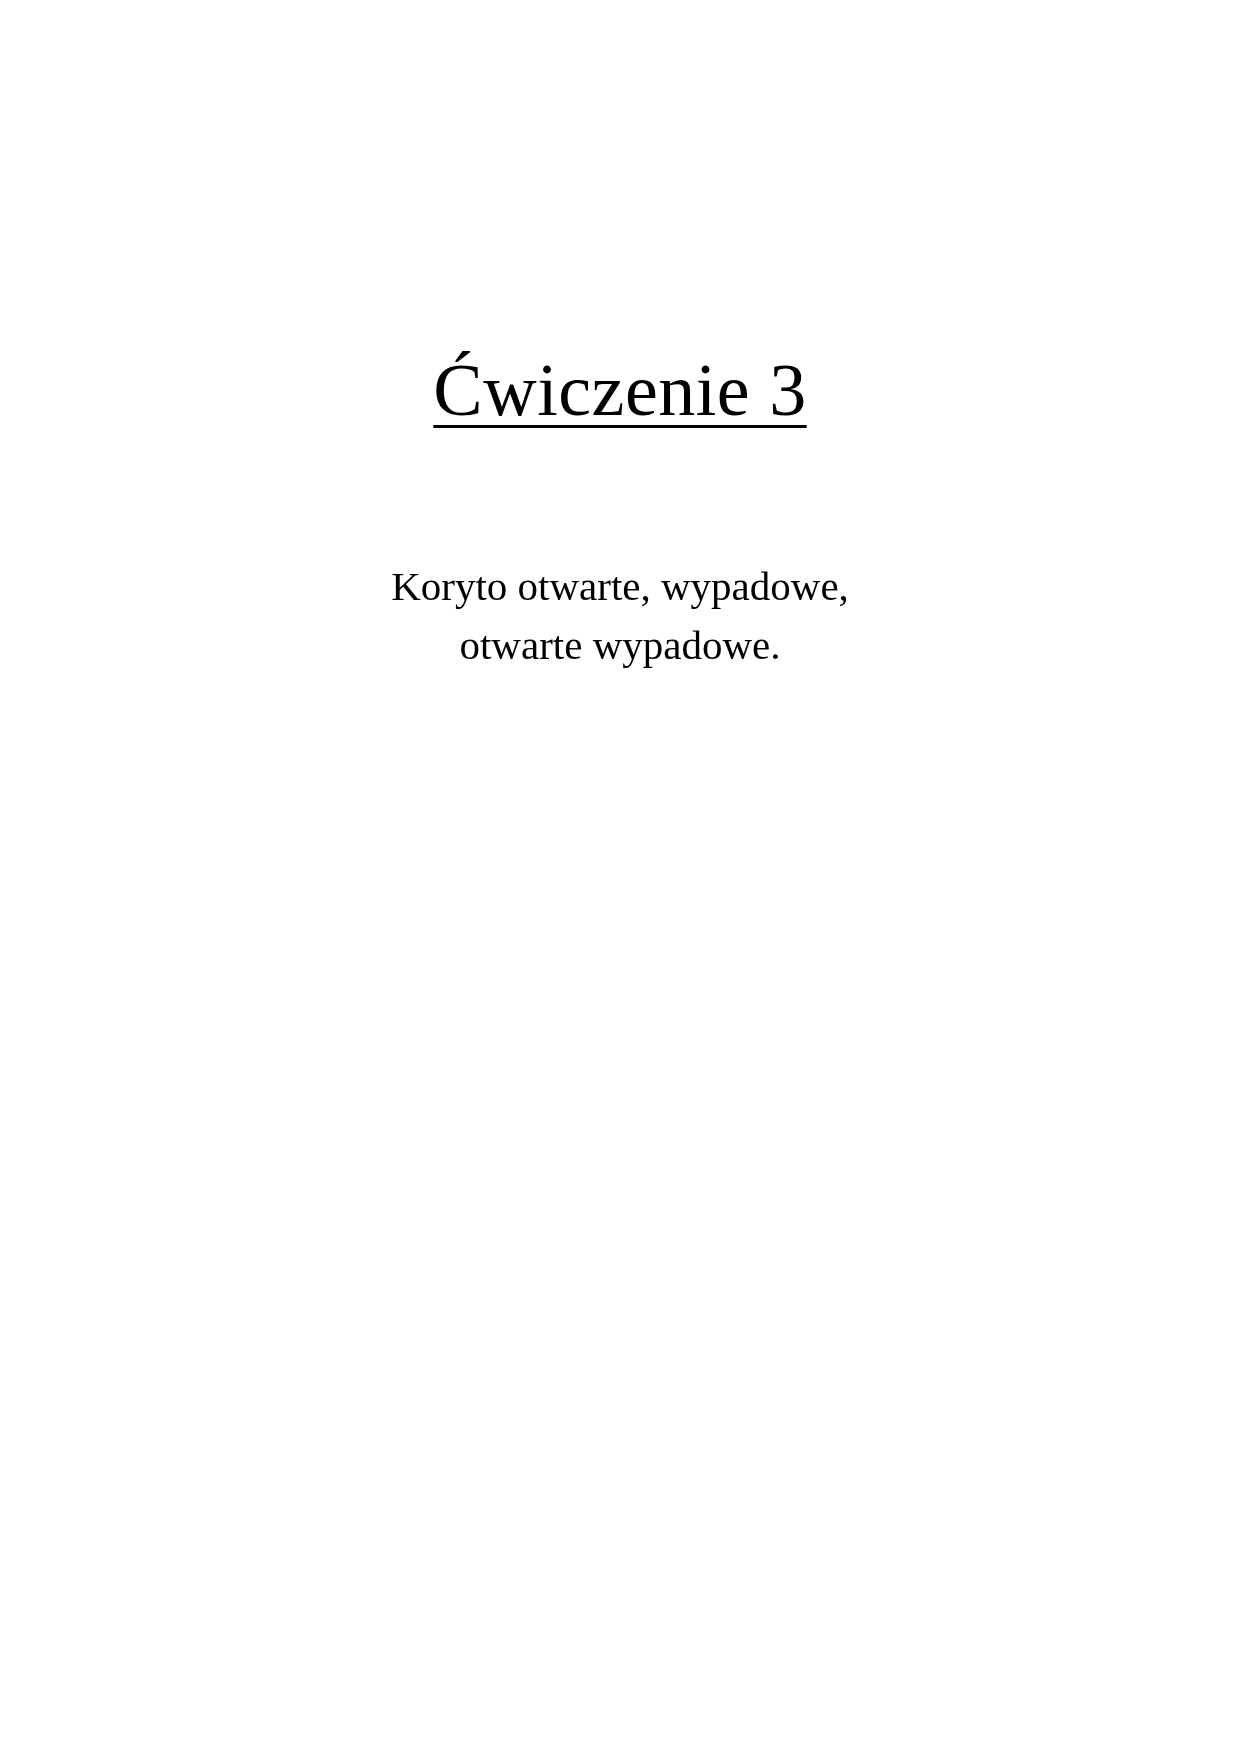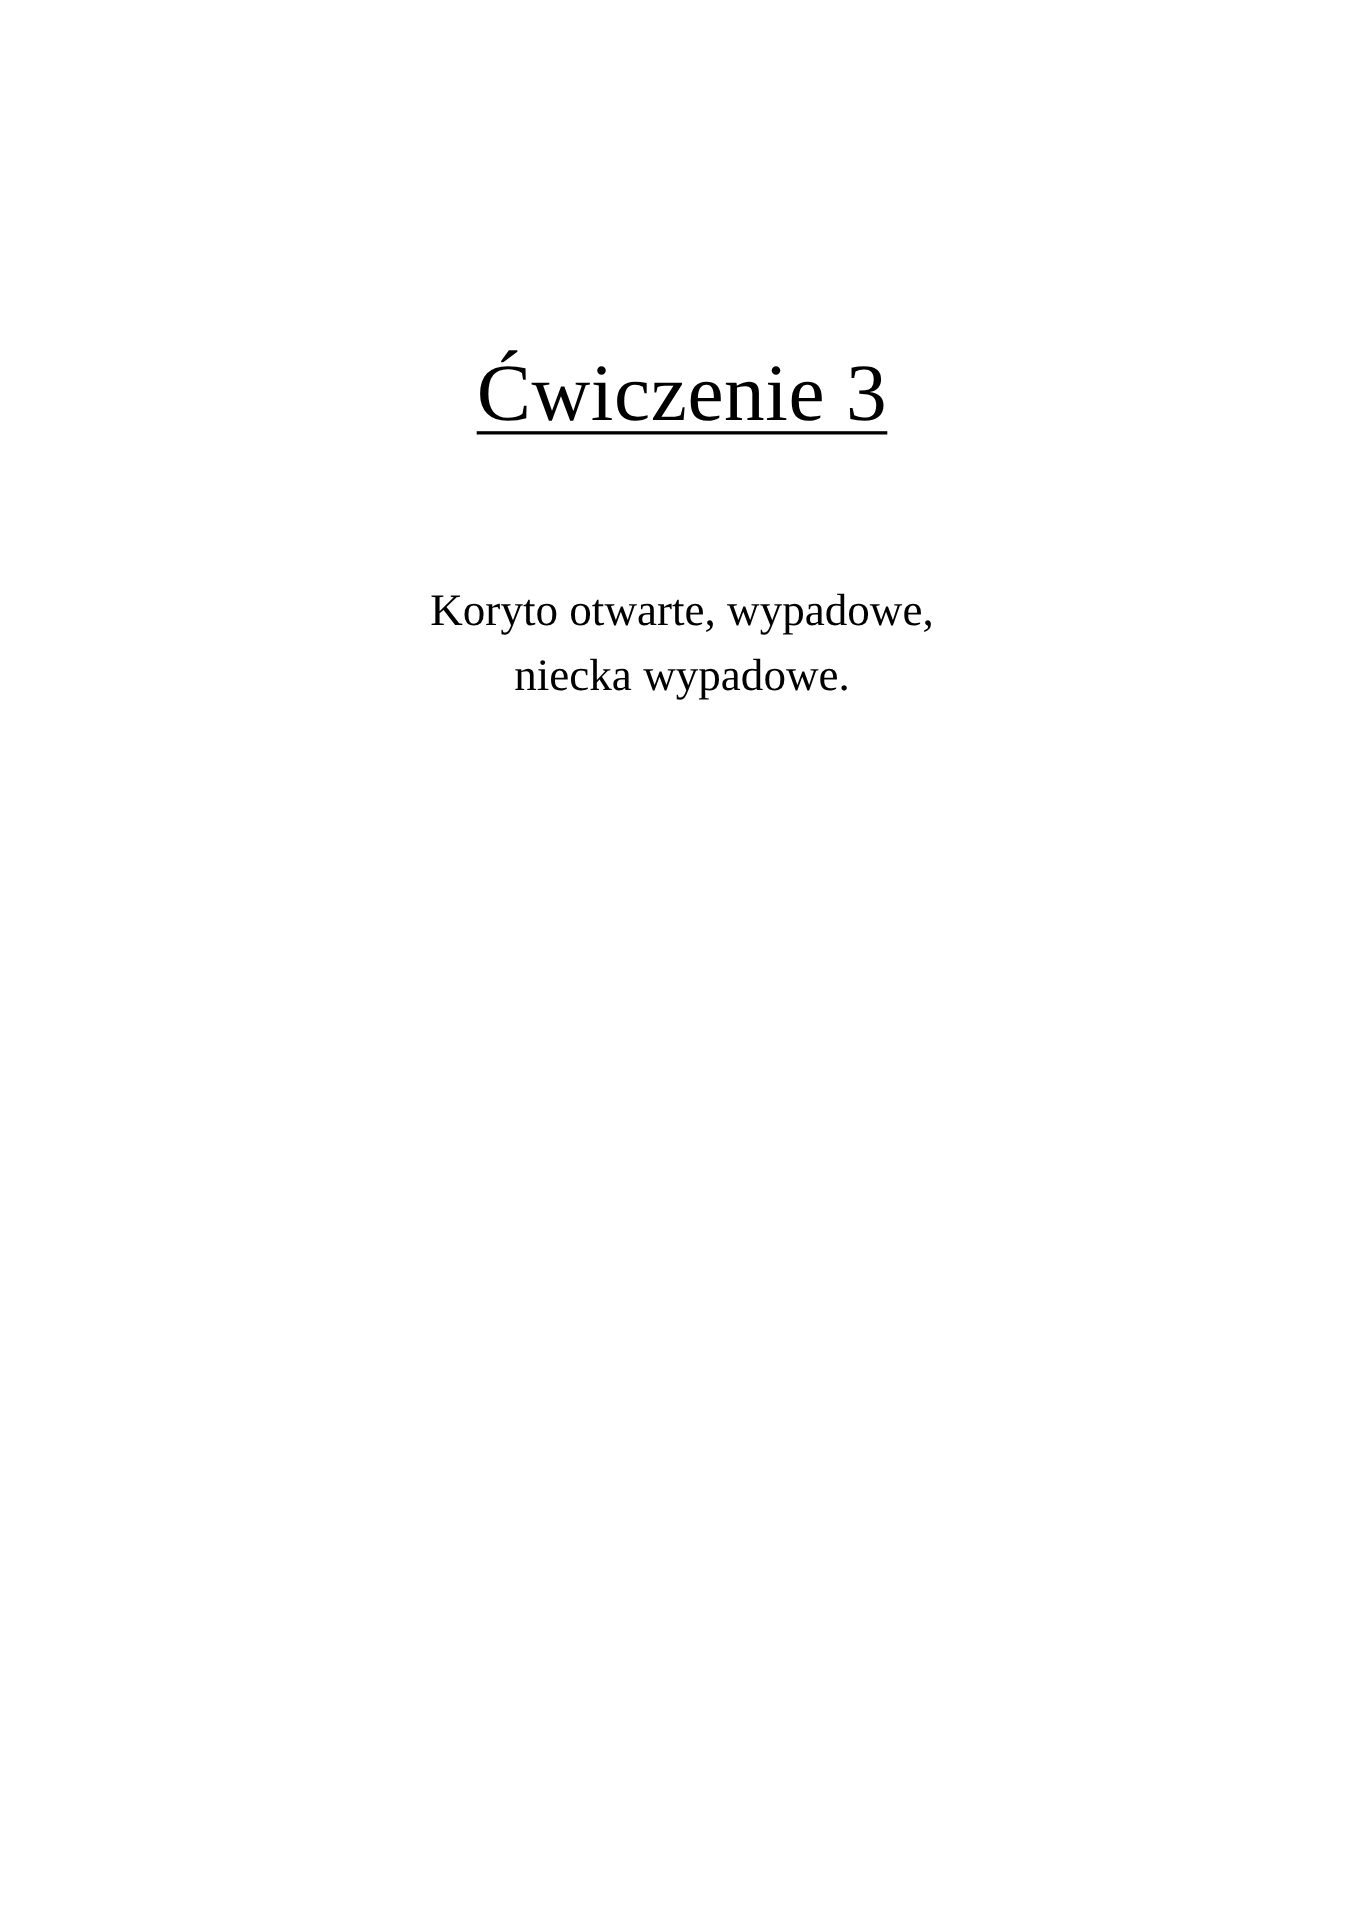--- a/index.html
+++ b/index.html
@@ -14,20 +14,21 @@
     color: #000000;
     position: relative;
     overflow: hidden;
   }
   .page {
     width: 1240px;
     height: 1600px;
     box-sizing: border-box;
     background: #ffffff;
     position: relative;
+    margin-top: 32px;
   }
   .doc-title {
     position: absolute;
     top: 318px;
     left: 0;
     width: 100%;
     text-align: center;
     font-size: 74px;
     line-height: 1.1;
     font-weight: normal;
@@ -58,16 +59,16 @@
 <body>
 
 <div class="page">
 
   <h1 class="doc-title">
     <span class="underlined">Ćwiczenie 3</span>
   </h1>
 
   <p class="doc-subtitle">
     <span class="line">Koryto otwarte, wypadowe,</span>
-    <span class="line">niecka wypadowe.</span>
+    <span class="line">otwarte wypadowe.</span>
   </p>
 
 </div>
 
 </body></html>

